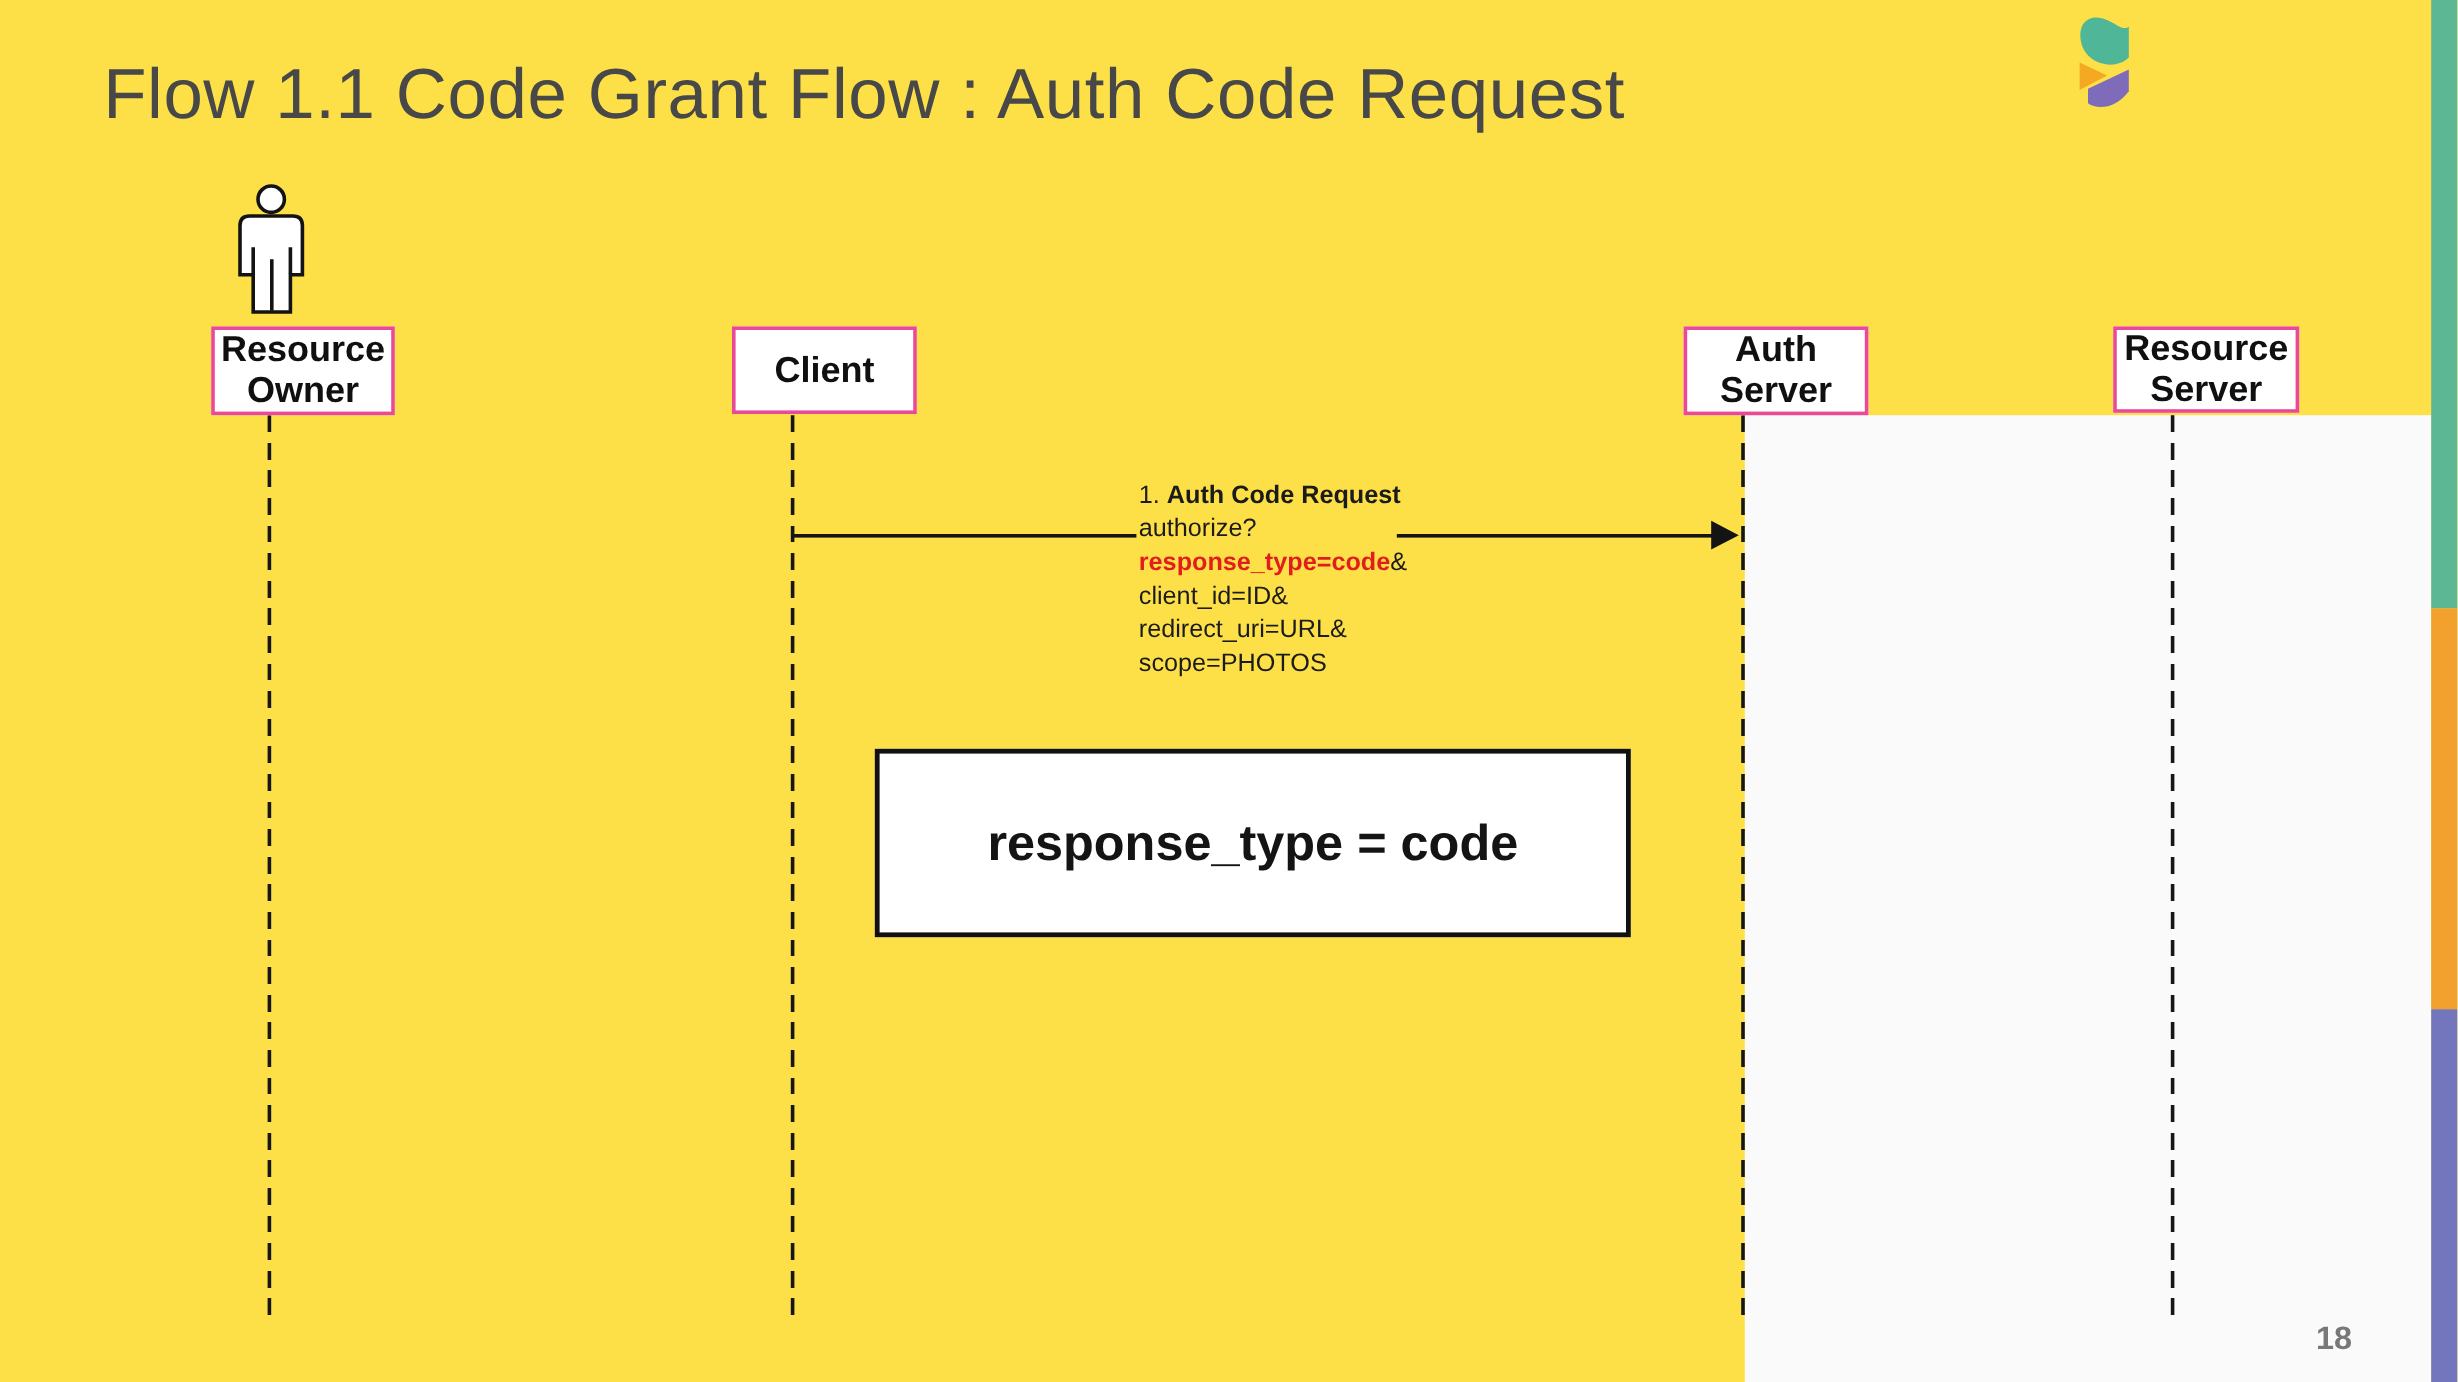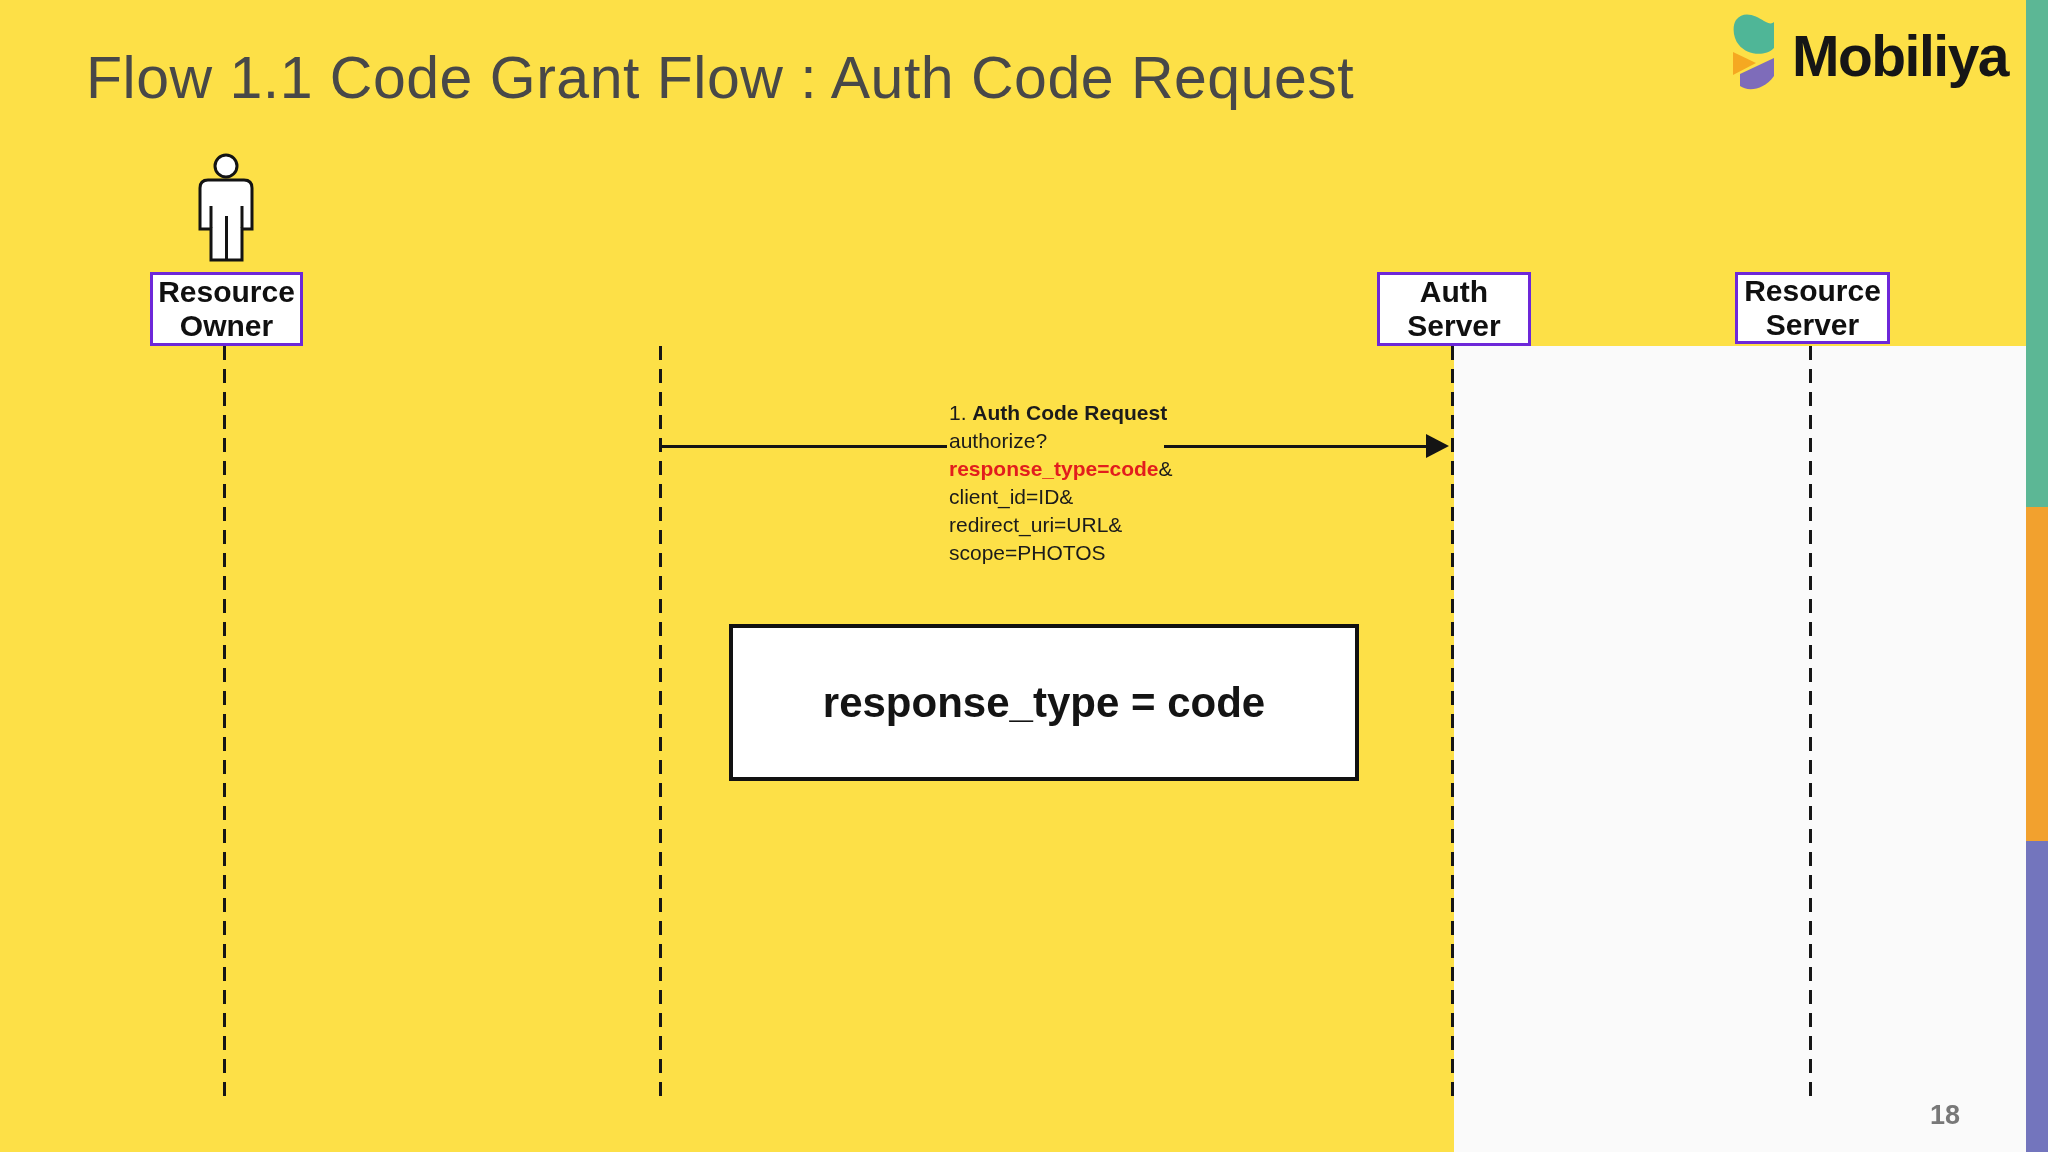--- a/index.html
+++ b/index.html
@@ -24,24 +24,25 @@
   .edge-bar{right:0;width:22px;}
   .edge-bar.teal{top:0;height:507px;background:#5CB795;}
   .edge-bar.orange{top:507px;height:334px;background:#F2A12E;}
   .edge-bar.purple{top:841px;height:311px;background:#7375BD;}
 
   
   .subtle-band{left:1454px;top:346px;width:572px;height:806px;background:#fafafa;}
 
   
   .actor-box{
-    box-sizing:border-box;border:3px solid #6d28d9;background:#ffffff;
+    box-sizing:border-box;border:3px solid #ec4899;background:#ffffff;
     display:flex;flex-direction:column;align-items:center;justify-content:center;
     font-weight:700;font-size:30px;line-height:34px;color:#101010;text-align:center;
     z-index:3;
+    margin-left:26px;
   }
   .actor-box span{display:block;}
   .box-ro{left:150px;top:272px;width:153px;height:74px;}
   .box-client{left:584px;top:272px;width:154px;height:73px;}
   .box-auth{left:1377px;top:272px;width:154px;height:74px;}
   .box-rs{left:1735px;top:272px;width:155px;height:72px;}
 
   
   .lifeline{
     top:346px;height:750px;width:3px;z-index:1;
@@ -91,21 +92,20 @@
   <div class="abs subtle-band"></div>
 
   <div class="abs slide-title">Flow 1.1 Code Grant Flow : Auth Code Request</div>
 
   <div class="abs logo">
     <svg class="logo-mark" viewBox="0 0 62 86">
       <path d="M10 8 C18 -2 30 4 38 9 C43 12 46 12 48 10 L48 36 C38 46 20 42 13 33 C7 26 6 14 10 8 Z" fill="#4FB697"></path>
       <path d="M7 40 L30 51 L7 63 Z" fill="#F5A821"></path>
       <path d="M14 62 L48 46 L48 64 C38 78 22 80 14 74 Z" fill="#7E6CBA"></path>
     </svg>
-    <div class="logo-text">Mobiliya</div>
   </div>
 
   <div class="abs edge-bar teal"></div>
   <div class="abs edge-bar orange"></div>
   <div class="abs edge-bar purple"></div>
 
   <svg class="abs person" viewBox="0 0 68 116">
     <circle cx="34" cy="14" r="11" fill="#ffffff" stroke="#131313" stroke-width="3"></circle>
     <path d="M8 77 L8 36 Q8 28 16 28 L52 28 Q60 28 60 36 L60 77 L50 77 L50 108 L19 108 L19 77 Z" fill="#ffffff" stroke="#131313" stroke-width="3" stroke-linejoin="miter"></path>
     <line x1="19" y1="54" x2="19" y2="76" stroke="#131313" stroke-width="3"></line>
@@ -114,20 +114,23 @@
   </svg>
 
   <div class="abs lifeline ll-ro"></div>
   <div class="abs lifeline ll-client"></div>
   <div class="abs lifeline ll-auth"></div>
   <div class="abs lifeline ll-rs"></div>
 
   <div class="abs actor-box box-ro">
     <span>Resource</span>
     <span>Owner</span>
+  </div>
+  <div class="abs actor-box box-client">
+    <span>Client</span>
   </div>
   <div class="abs actor-box box-auth">
     <span>Auth</span>
     <span>Server</span>
   </div>
   <div class="abs actor-box box-rs">
     <span>Resource</span>
     <span>Server</span>
   </div>
 

